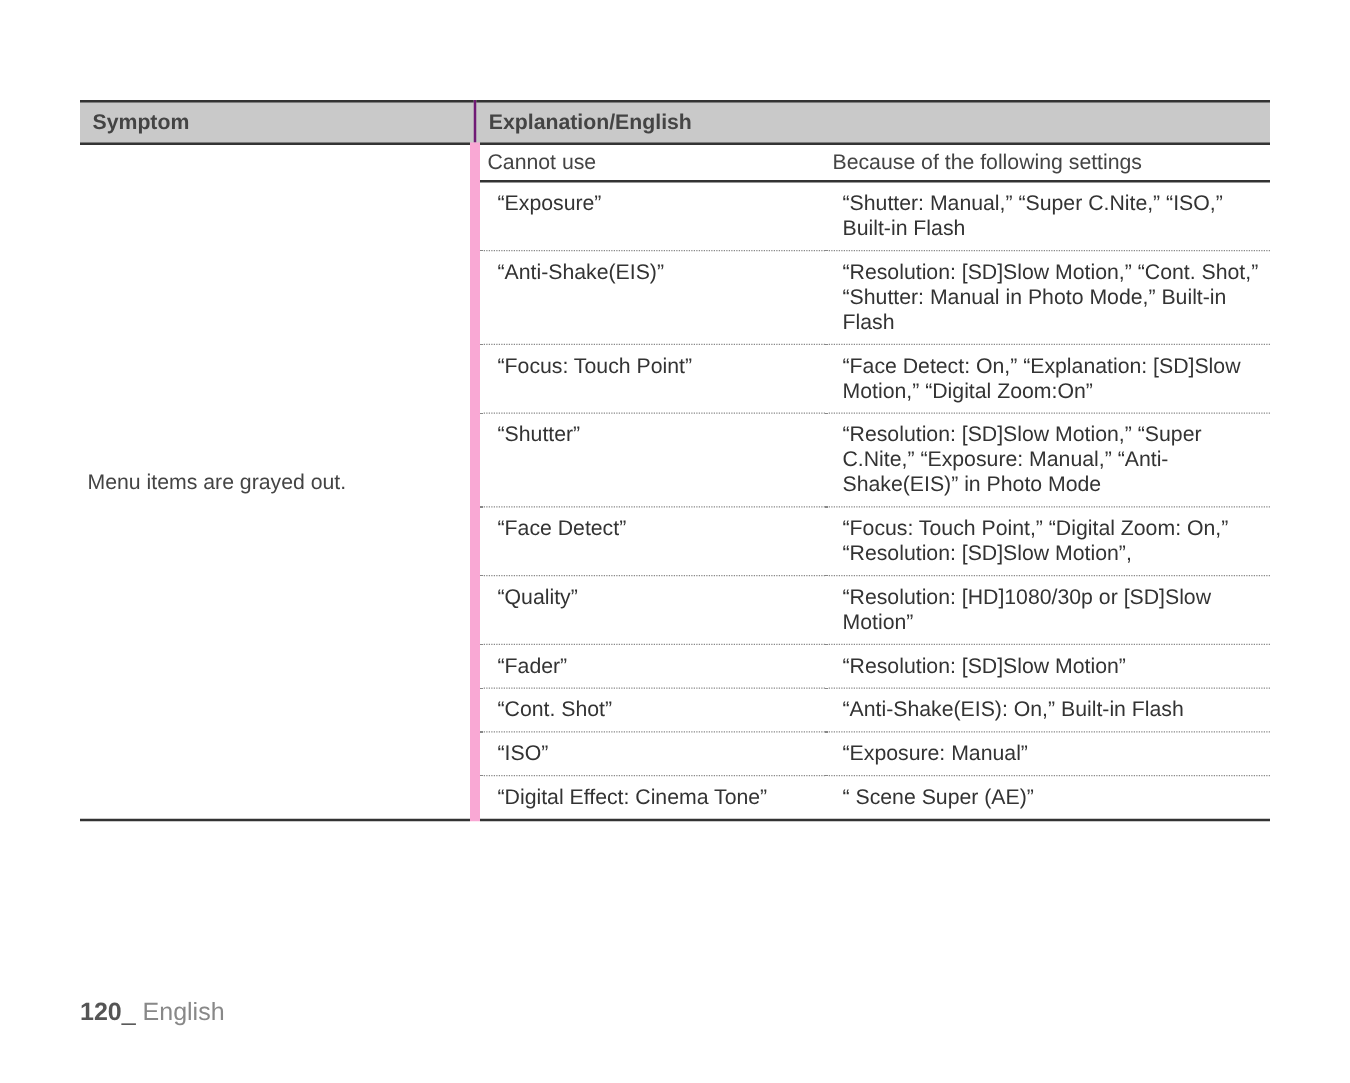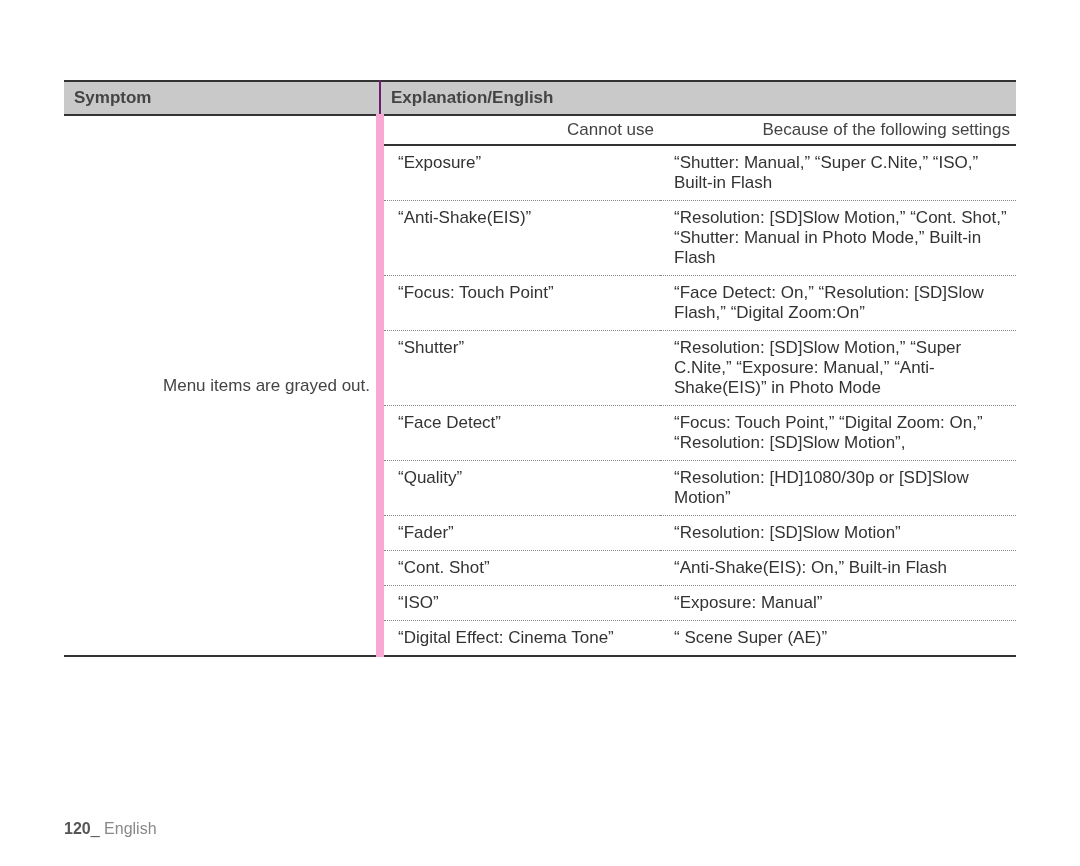--- a/index.html
+++ b/index.html
@@ -40,39 +40,39 @@
     width: 295px;
     border-right: 2px solid #701a75;
   }
   .symptom-cell {
     border-right: 8px solid #f9a8d4;
     vertical-align: middle;
     padding: 0 10px;
     color: #555;
   }
   .inner-header td {
-    text-align: right;
+    text-align: left;
     border-bottom: 2px solid #333;
     padding: 4px 6px;
     color: #444;
   }
   .row td {
     padding: 7px 8px 7px 14px;
     vertical-align: top;
     color: #333;
   }
   .row.dotted td {
     border-bottom: 1px dotted #888;
   }
   .footer {
     position: absolute;
-    bottom: 28px;
+    bottom: 44px;
     left: 64px;
     color: #888;
-    font-size: 16px;
+    font-size: 20px;
   }
   .footer .pg {
     font-weight: bold;
     color: #555;
   }
   .footer .us {
     color: #555;
   }
 </style>
 </head>
@@ -101,21 +101,21 @@
         <tr class="row dotted">
           <td>“Exposure”</td>
           <td>“Shutter: Manual,” “Super C.Nite,” “ISO,” Built-in Flash</td>
         </tr>
         <tr class="row dotted">
           <td>“Anti-Shake(EIS)”</td>
           <td>“Resolution: [SD]Slow Motion,” “Cont. Shot,” “Shutter: Manual in Photo Mode,” Built-in Flash</td>
         </tr>
         <tr class="row dotted">
           <td>“Focus: Touch Point”</td>
-          <td>“Face Detect: On,” “Resolution: [SD]Slow Flash,” “Digital Zoom:On”</td>
+          <td>“Face Detect: On,” “Explanation: [SD]Slow Motion,” “Digital Zoom:On”</td>
         </tr>
         <tr class="row dotted">
           <td>“Shutter”</td>
           <td>“Resolution: [SD]Slow Motion,” “Super C.Nite,” “Exposure: Manual,” “Anti-Shake(EIS)” in Photo Mode</td>
         </tr>
         <tr class="row dotted">
           <td>“Face Detect”</td>
           <td>“Focus: Touch Point,” “Digital Zoom: On,” “Resolution: [SD]Slow Motion”,</td>
         </tr>
         <tr class="row dotted">

